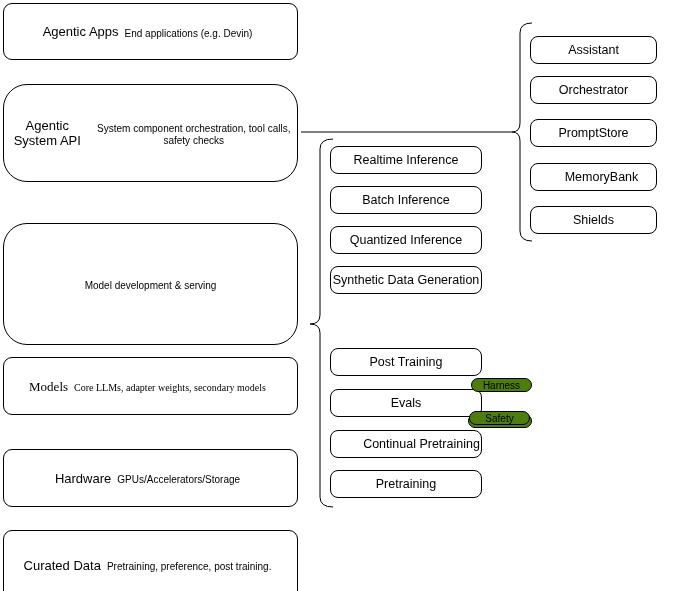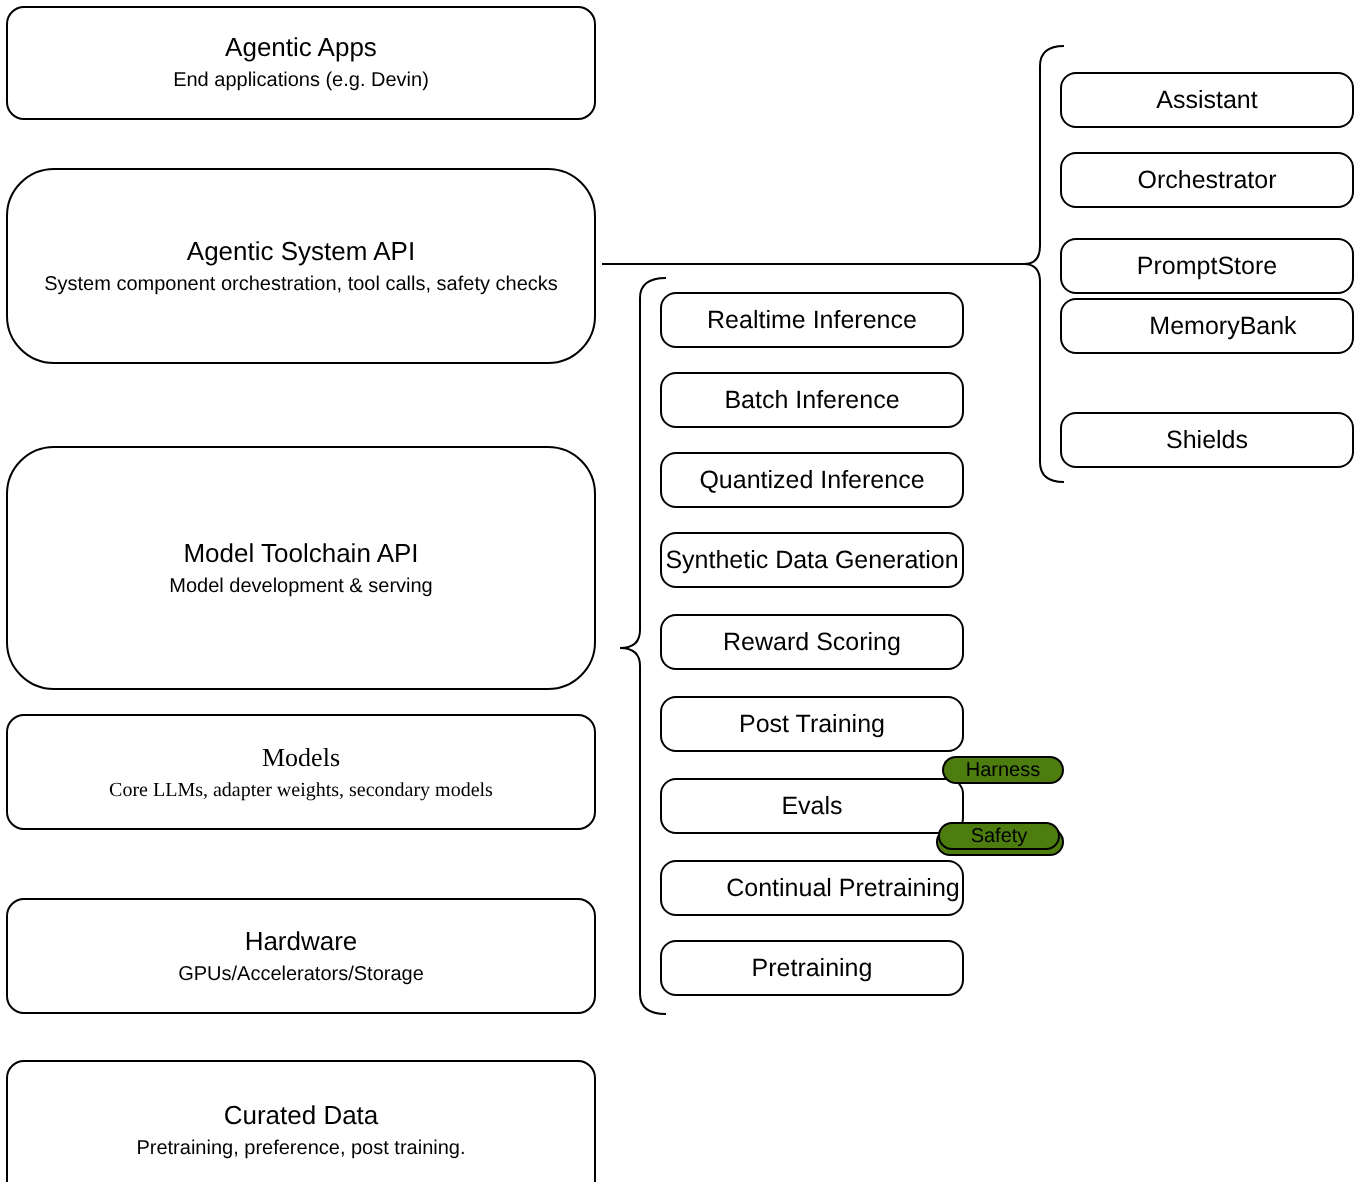--- a/index.html
+++ b/index.html
@@ -13,21 +13,21 @@
     width:682px; height:591px;
     background:#ffffff;
     overflow:hidden;
   }
   .lbox {
     position:absolute;
     left:3px; width:295px;
     border:1px solid #000;
     background:#fff;
     border-radius:9px;
-    display:flex; flex-direction:column;
+    display:flex; flex-direction:row;
     align-items:center; justify-content:center;
     text-align:center;
     box-sizing:border-box;
     z-index:2;
   }
   .lbox.bigr { border-radius:24px; }
   .lbox .title { font-size:13px; line-height:15px; }
   .lbox .subtitle { font-size:10px; line-height:12px; margin-top:4px; padding:0 6px; }
   .sbox {
     position:absolute;
@@ -35,21 +35,21 @@
     border:1px solid #000;
     background:#fff;
     border-radius:8px;
     display:flex; align-items:center; justify-content:center;
     font-size:12.5px;
     box-sizing:border-box;
     z-index:2;
   }
   .rbox {
     position:absolute;
-    left:530px; width:147px; height:28px;
+    left:530px; width:127px; height:28px;
     border:1px solid #000;
     background:#fff;
     border-radius:8px;
     display:flex; align-items:center; justify-content:center;
     font-size:12.5px;
     box-sizing:border-box;
     z-index:2;
   }
   .pill {
     position:absolute;
@@ -85,49 +85,47 @@
 
   <div class="lbox" style="top:3px; height:57px;">
     <div class="title">Agentic Apps</div>
     <div class="subtitle">End applications (e.g. Devin)</div>
   </div>
   <div class="lbox bigr" style="top:84px; height:98px;">
     <div class="title">Agentic System API</div>
     <div class="subtitle">System component orchestration, tool calls, safety checks</div>
   </div>
   <div class="lbox bigr" style="top:223px; height:122px;">
-    <div class="title">Model Toolchain API</div>
     <div class="subtitle">Model development &amp; serving</div>
   </div>
   <div class="lbox" style="top:357px; height:58px;font-family:Liberation Serif, serif;">
     <div class="title">Models</div>
     <div class="subtitle">Core LLMs, adapter weights, secondary models</div>
   </div>
   <div class="lbox" style="top:449px; height:58px;">
     <div class="title">Hardware</div>
     <div class="subtitle">GPUs/Accelerators/Storage</div>
   </div>
   <div class="lbox" style="top:530px; height:70px;">
     <div class="title">Curated Data</div>
     <div class="subtitle">Pretraining, preference, post training.</div>
   </div>
 
   <div class="sbox" style="top:146px;">Realtime Inference</div>
   <div class="sbox" style="top:186px;">Batch Inference</div>
   <div class="sbox" style="top:226px;">Quantized Inference</div>
   <div class="sbox" style="top:266px;">Synthetic Data Generation</div>
-  <div class="sbox" style="top:307px;">Reward Scoring</div>
   <div class="sbox" style="top:348px;">Post Training</div>
   <div class="sbox" style="top:389px;">Evals</div>
   <div class="sbox" style="top:430px;padding-left:31px;">Continual Pretraining</div>
   <div class="sbox" style="top:470px;">Pretraining</div>
 
   <div class="pill" style="top:378px; left:471px; width:61px;">Harness</div>
   <div class="pill" style="top:414px;">EvalData</div>
   <div class="pill" style="top:411px; left:469px; width:61px;">Safety</div>
 
   <div class="rbox" style="top:36px;">Assistant</div>
   <div class="rbox" style="top:76px;">Orchestrator</div>
   <div class="rbox" style="top:119px;">PromptStore</div>
-  <div class="rbox" style="top:149px;padding-left:16px;">MemoryBank</div>
+  <div class="rbox" style="top:163px;padding-left:16px;">MemoryBank</div>
   <div class="rbox" style="top:206px;">Shields</div>
 
 </div>
 
 </body></html>

